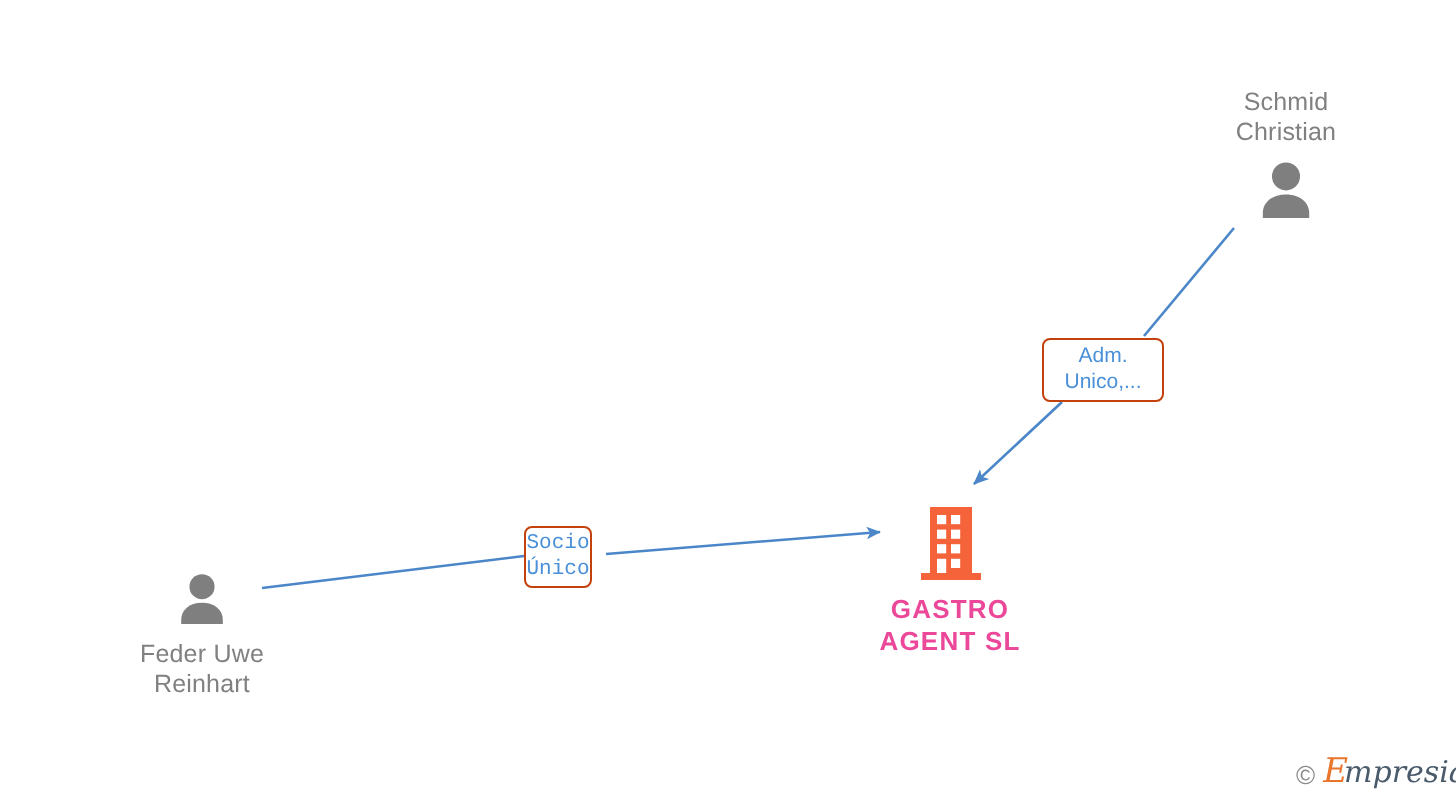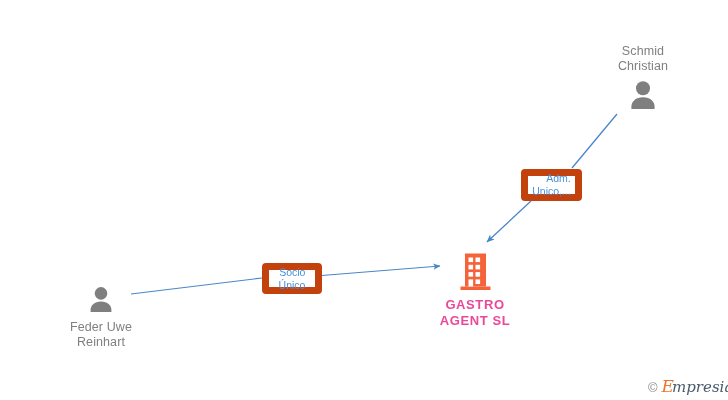--- a/index.html
+++ b/index.html
@@ -46,27 +46,27 @@
   }
 
   
   .person-icon { display:block; }
   .company-icon { display:block; }
 
   
   .rel-box {
     position: absolute;
     box-sizing: border-box;
-    border: 7px solid #c2410c;
+    border: 1px solid #c2410c;
     border-radius: 4px;
     background: #ffffff;
     color: #4a90d9;
     font-size: 10.5px;
     line-height: 13px;
-    text-align: right;
+    text-align: center;
     display: flex;
     flex-direction: column;
     align-items: center;
     justify-content: center;
     white-space: pre-line;
     padding: 2px 3px;
   }
 
   
   #watermark {
@@ -152,21 +152,21 @@
     </svg>
     <div class="node-label company-label" style="margin-top:7px;">GASTRO
 AGENT  SL</div>
   </div>
 
   <div class="rel-box" style="left:521px; top:169px; width:61px; height:32px;">
     <span>Adm.
 Unico,...</span>
   </div>
 
-  <div class="rel-box" style="left:262px; top:263px; width:60px; height:31px;">
+  <div class="rel-box" style="left:262px; top:263px; width:34px; height:31px;font-family:Liberation Mono, monospace;">
     <span>Socio
 Único</span>
   </div>
 
   <div id="watermark">
     <span class="copy">©</span>
     <span>
       <span class="brand-e">E</span><span class="brand-rest">mpresia</span>
     </span>
   </div>

